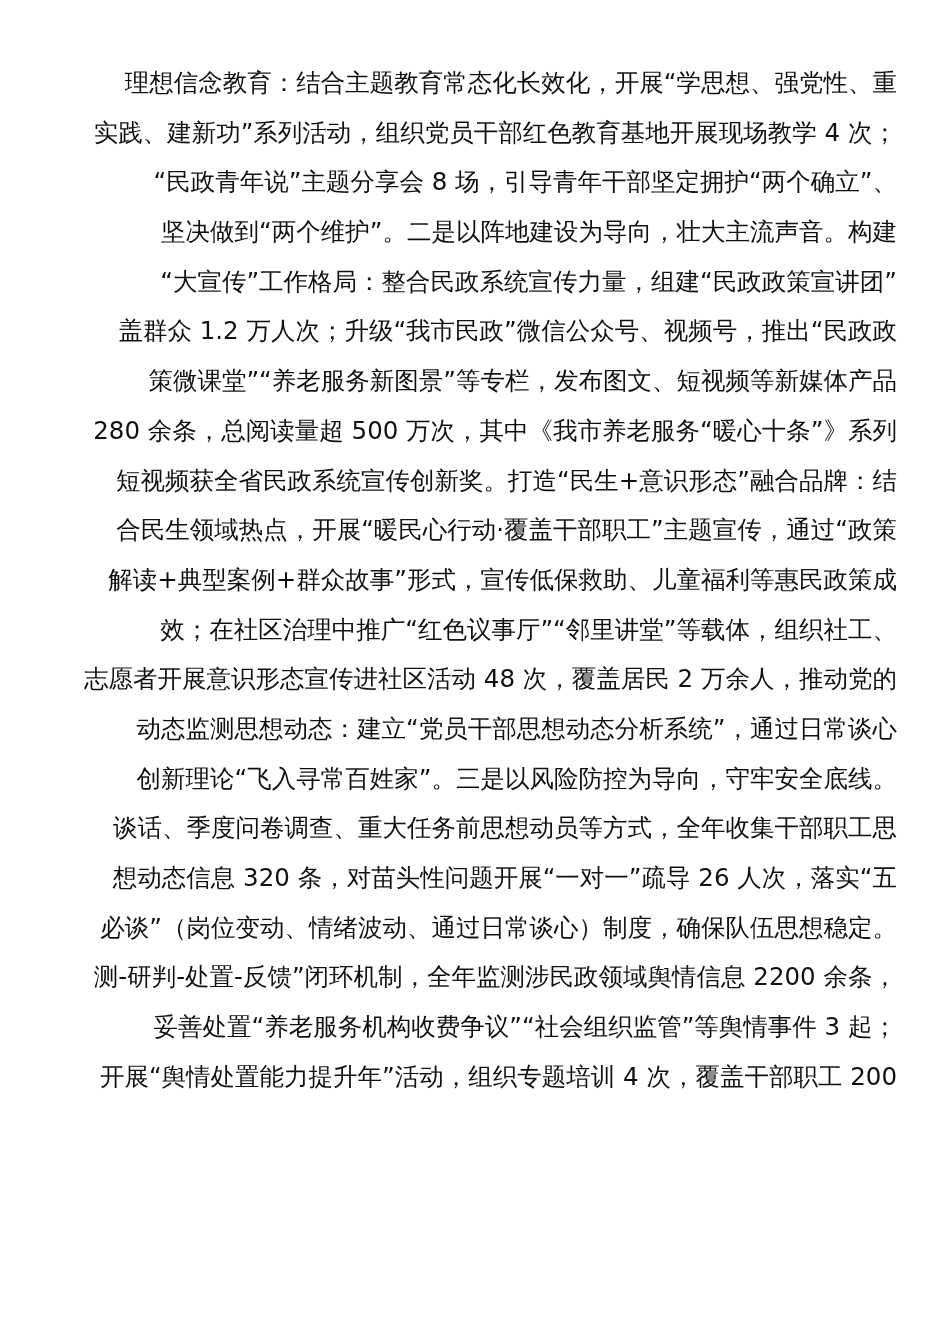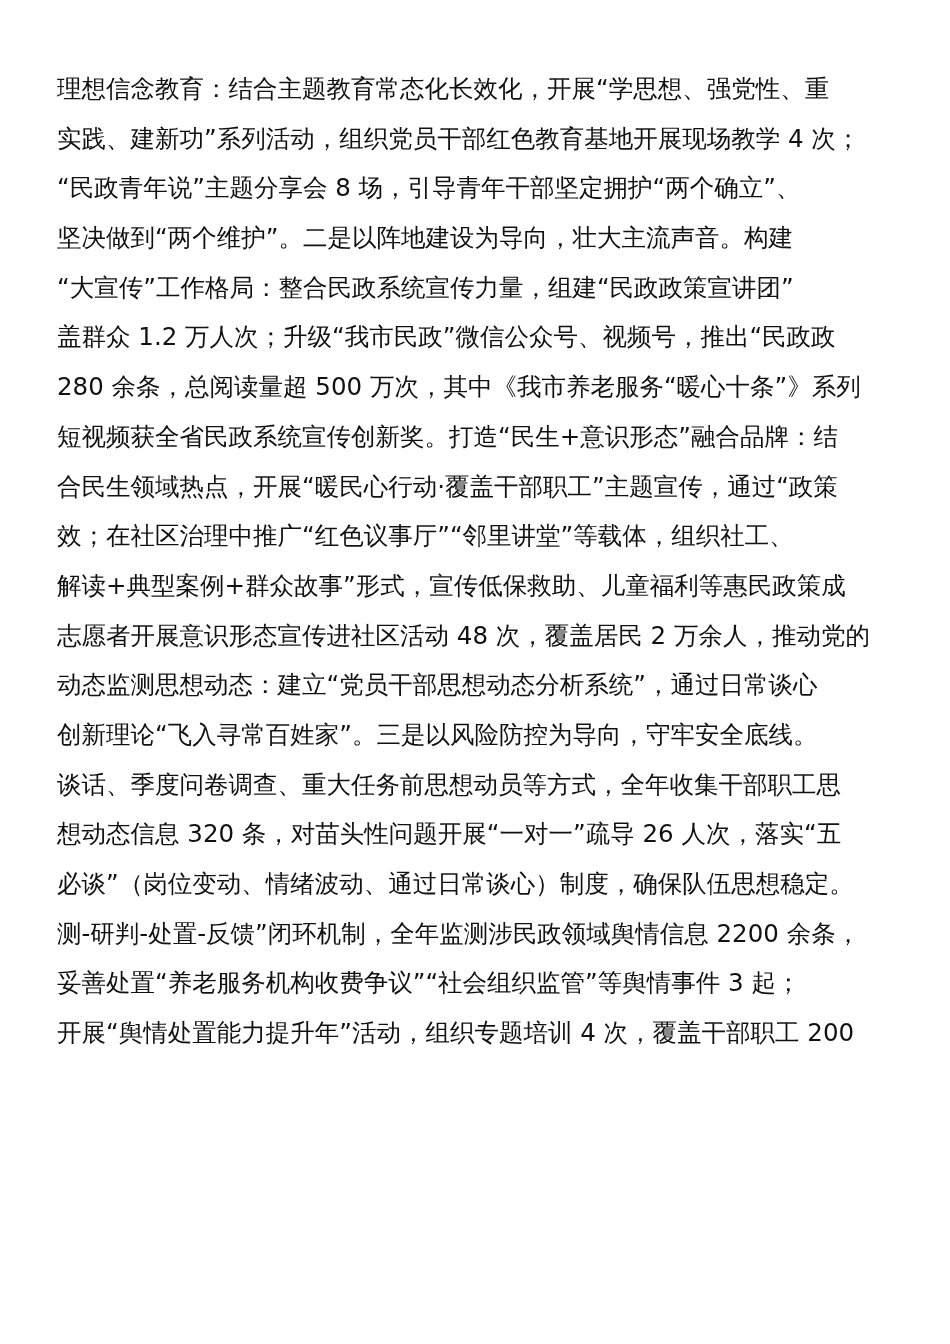--- a/index.html
+++ b/index.html
@@ -9,22 +9,23 @@
     }
     body {
       width: 950px;
       height: 1344px;
       position: relative;
       overflow: hidden;
     }
     .page {
       position: absolute;
       left: 57px;
-      top: 70px;
+      top: 64px;
       width: 840px;
+      text-align: right;
     }
     .line {
       height: 49.7px;
       line-height: 38px;
       font-family: "DejaVu Sans", "Liberation Sans", sans-serif;
       font-size: 24.5px;
       color: #111111;
       white-space: nowrap;
       letter-spacing: 0px;
     }
@@ -32,25 +33,26 @@
 </head>
 <body>
 
 <div class="page">
   <div class="line">理想信念教育：结合主题教育常态化长效化，开展“学思想、强党性、重</div>
   <div class="line">实践、建新功”系列活动，组织党员干部红色教育基地开展现场教学 4 次；</div>
   <div class="line">“民政青年说”主题分享会 8 场，引导青年干部坚定拥护“两个确立”、</div>
   <div class="line">坚决做到“两个维护”。二是以阵地建设为导向，壮大主流声音。构建</div>
   <div class="line">“大宣传”工作格局：整合民政系统宣传力量，组建“民政政策宣讲团”</div>
   <div class="line">盖群众 1.2 万人次；升级“我市民政”微信公众号、视频号，推出“民政政</div>
+  <div class="line">策微课堂”“养老服务新图景”等专栏，发布图文、短视频等新媒体产品</div>
   <div class="line">280 余条，总阅读量超 500 万次，其中《我市养老服务“暖心十条”》系列</div>
   <div class="line">短视频获全省民政系统宣传创新奖。打造“民生+意识形态”融合品牌：结</div>
   <div class="line">合民生领域热点，开展“暖民心行动·覆盖干部职工”主题宣传，通过“政策</div>
+  <div class="line">解读+典型案例+群众故事”形式，宣传低保救助、儿童福利等惠民政策成</div>
   <div class="line">效；在社区治理中推广“红色议事厅”“邻里讲堂”等载体，组织社工、</div>
-  <div class="line">解读+典型案例+群众故事”形式，宣传低保救助、儿童福利等惠民政策成</div>
   <div class="line">志愿者开展意识形态宣传进社区活动 48 次，覆盖居民 2 万余人，推动党的</div>
   <div class="line">动态监测思想动态：建立“党员干部思想动态分析系统”，通过日常谈心</div>
   <div class="line">创新理论“飞入寻常百姓家”。三是以风险防控为导向，守牢安全底线。</div>
   <div class="line">谈话、季度问卷调查、重大任务前思想动员等方式，全年收集干部职工思</div>
   <div class="line">想动态信息 320 条，对苗头性问题开展“一对一”疏导 26 人次，落实“五</div>
   <div class="line">必谈”（岗位变动、情绪波动、通过日常谈心）制度，确保队伍思想稳定。</div>
   <div class="line">测-研判-处置-反馈”闭环机制，全年监测涉民政领域舆情信息 2200 余条，</div>
   <div class="line">妥善处置“养老服务机构收费争议”“社会组织监管”等舆情事件 3 起；</div>
   <div class="line">开展“舆情处置能力提升年”活动，组织专题培训 4 次，覆盖干部职工 200</div>
 </div>

